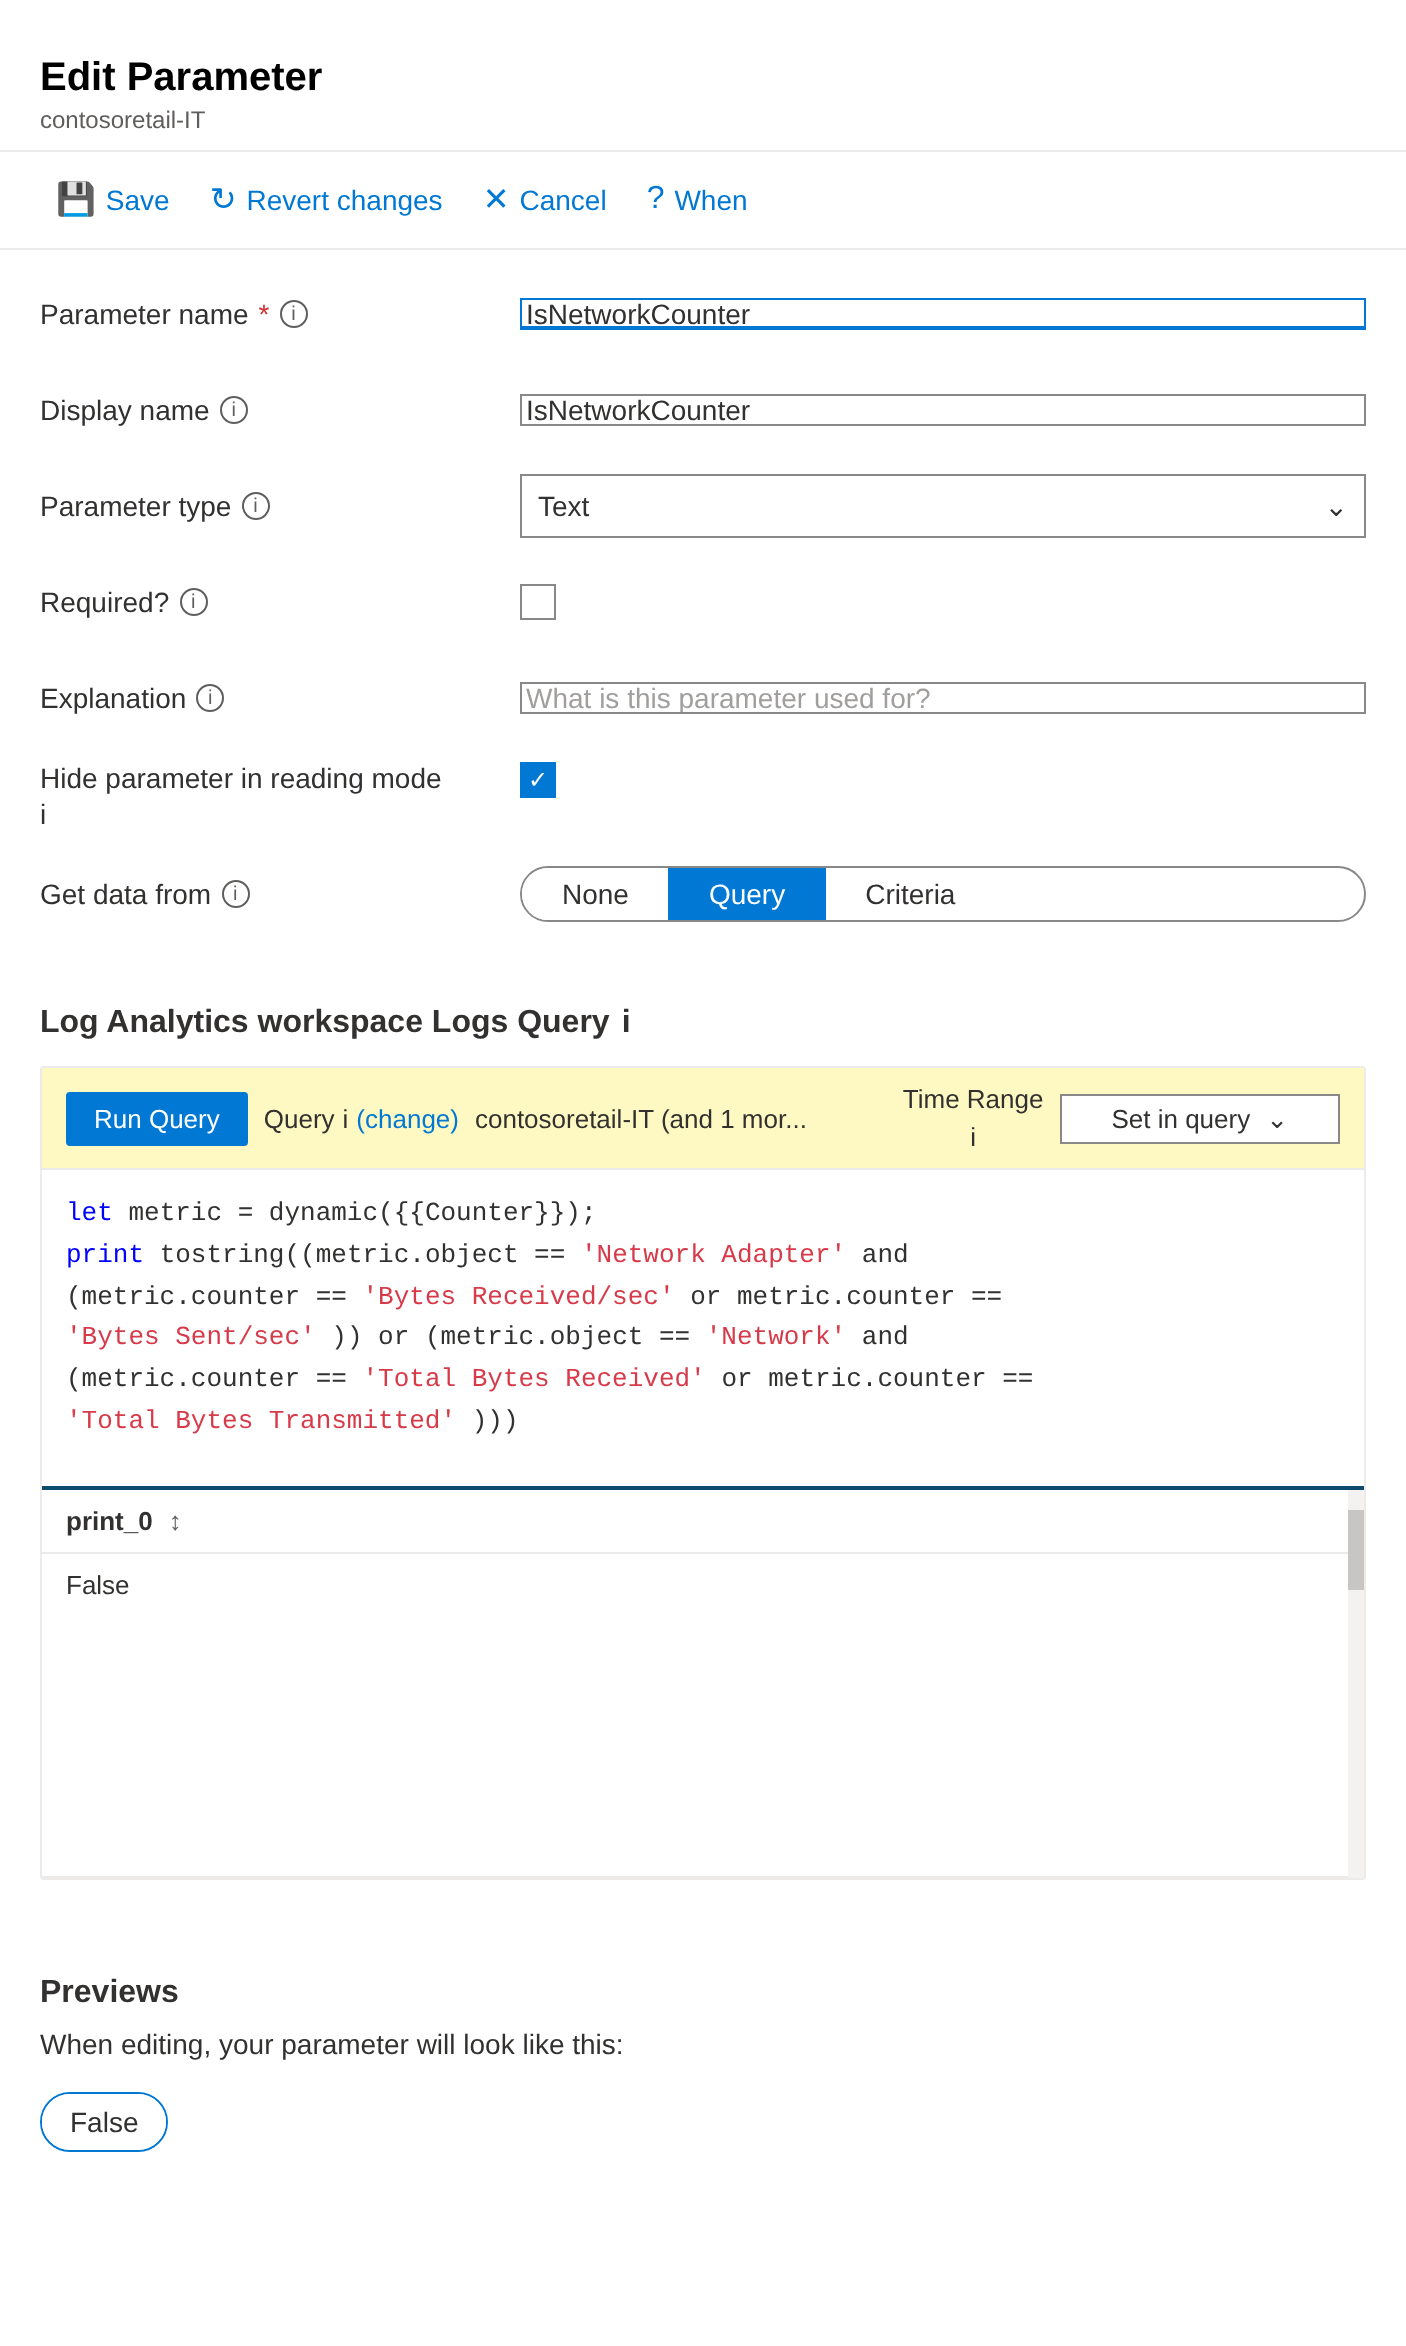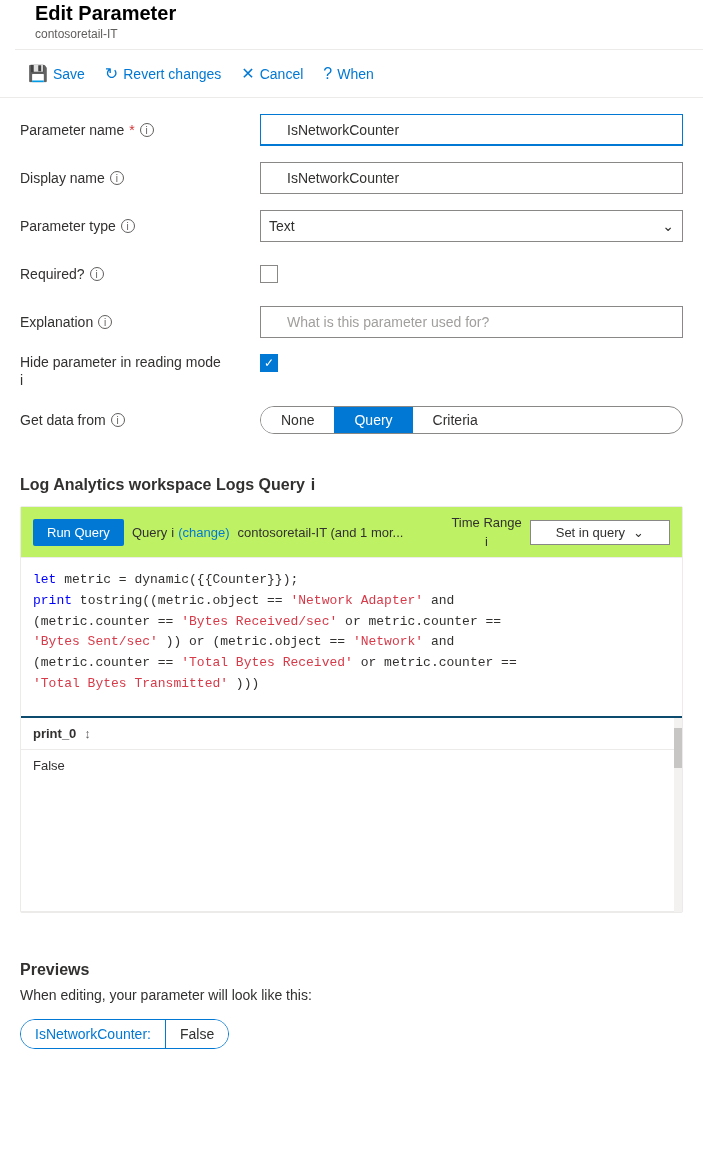--- a/index.html
+++ b/index.html
@@ -5,23 +5,22 @@
     * { box-sizing: border-box; margin: 0; padding: 0; }
     body {
       font-family: 'Segoe UI', Arial, sans-serif;
       font-size: 14px;
       color: #323130;
       background: #fff;
       width: 703px;
       min-height: 1173px;
     }
     .header {
-      padding: 2px 20px 8px 20px;
+      padding: 28px 20px 8px 20px;
       border-bottom: 1px solid #edebe9;
-      margin-left: 15px;
     }
     .header h1 {
       font-size: 20px;
       font-weight: 600;
       color: #000;
     }
     .header .subtitle {
       font-size: 12px;
       color: #605e5c;
       margin-top: 2px;
@@ -70,24 +69,24 @@
       border-radius: 50%;
       border: 1px solid #605e5c;
       display: inline-flex; align-items: center; justify-content: center;
       font-size: 10px; color: #605e5c; cursor: pointer;
     }
     .form-control {
       flex: 1;
     }
     .text-input {
       width: 100%;
-      height: 32px;
+      height: 16px;
       border: 1px solid #0078d4;
       border-bottom: 2px solid #0078d4;
-      padding: 0 26px;
+      padding: 0 2px;
       font-size: 14px;
       font-family: 'Segoe UI', Arial, sans-serif;
       outline: none;
       color: #323130;
     }
     .text-input.normal-border {
       border: 1px solid #8a8886;
       border-bottom: 1px solid #8a8886;
     }
     .text-input::placeholder { color: #a19f9d; }
@@ -157,21 +156,21 @@
       margin: 0 20px;
       border: 1px solid #edebe9;
       border-radius: 2px;
     }
     .query-header {
       display: flex;
       align-items: center;
       justify-content: space-between;
       padding: 8px 12px;
       border-bottom: 1px solid #edebe9;
-      background: #bef264;
+      background: #fef9c3;
     }
     .query-header-left {
       display: flex;
       align-items: center;
       gap: 8px;
     }
     .run-query-btn {
       background: #0078d4;
       color: #fff;
       border: none;
@@ -517,16 +516,15 @@
       <div class="scrollbar-thumb"></div>
     </div>
   </div>
 
 </div>
 
 <div class="previews-section">
   <div class="previews-title">Previews</div>
   <div class="previews-desc">When editing, your parameter will look like this:</div>
   <div class="preview-control">
-    <div class="preview-label">IsNetworkCounter:</div>
     <div class="preview-value">False</div>
   </div>
 </div>
 
 </body></html>

